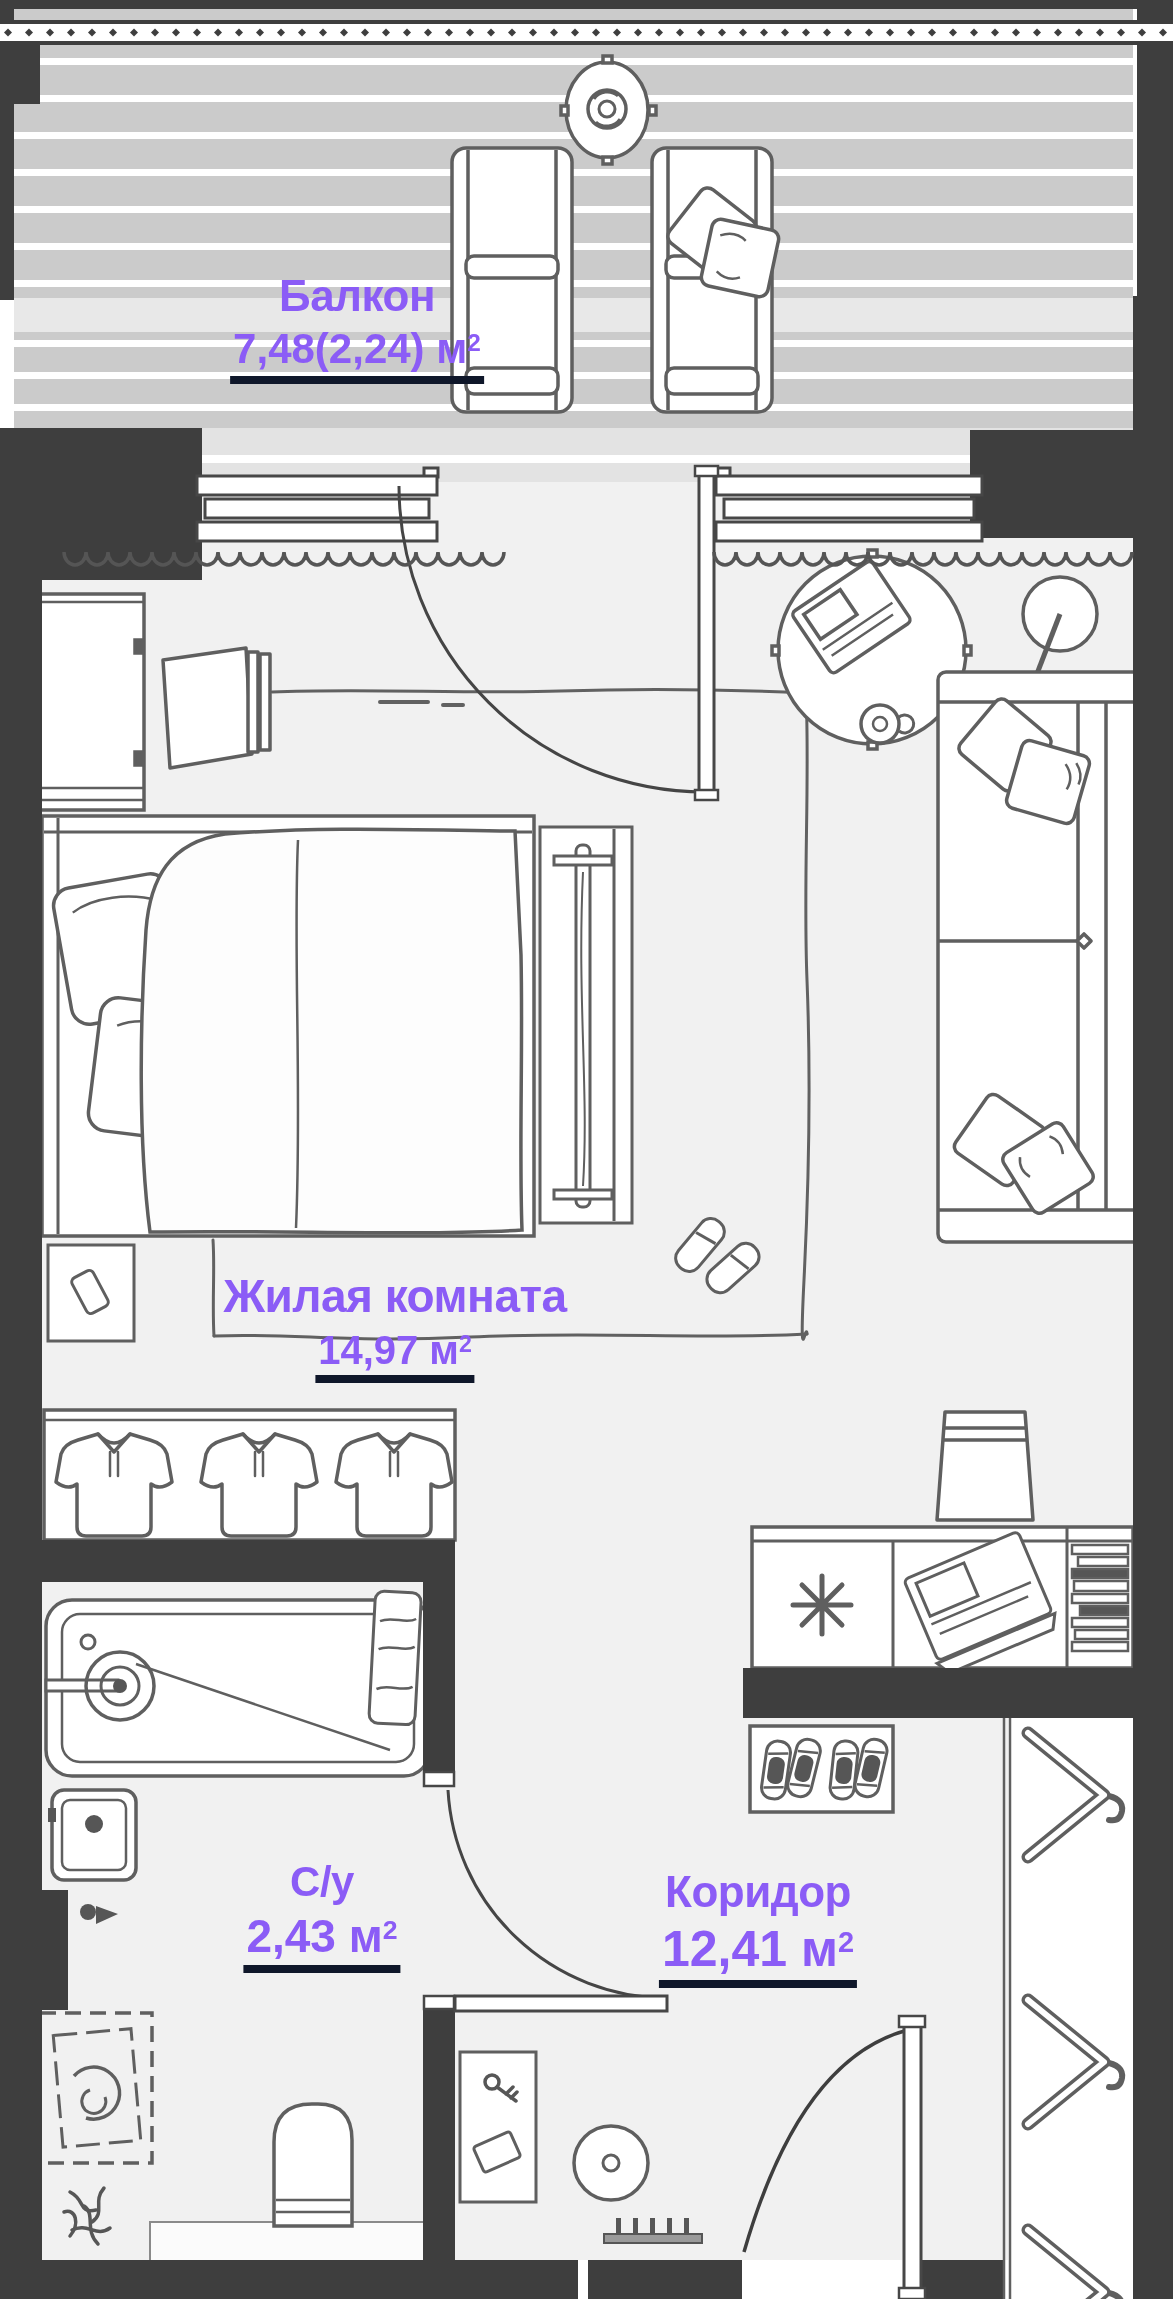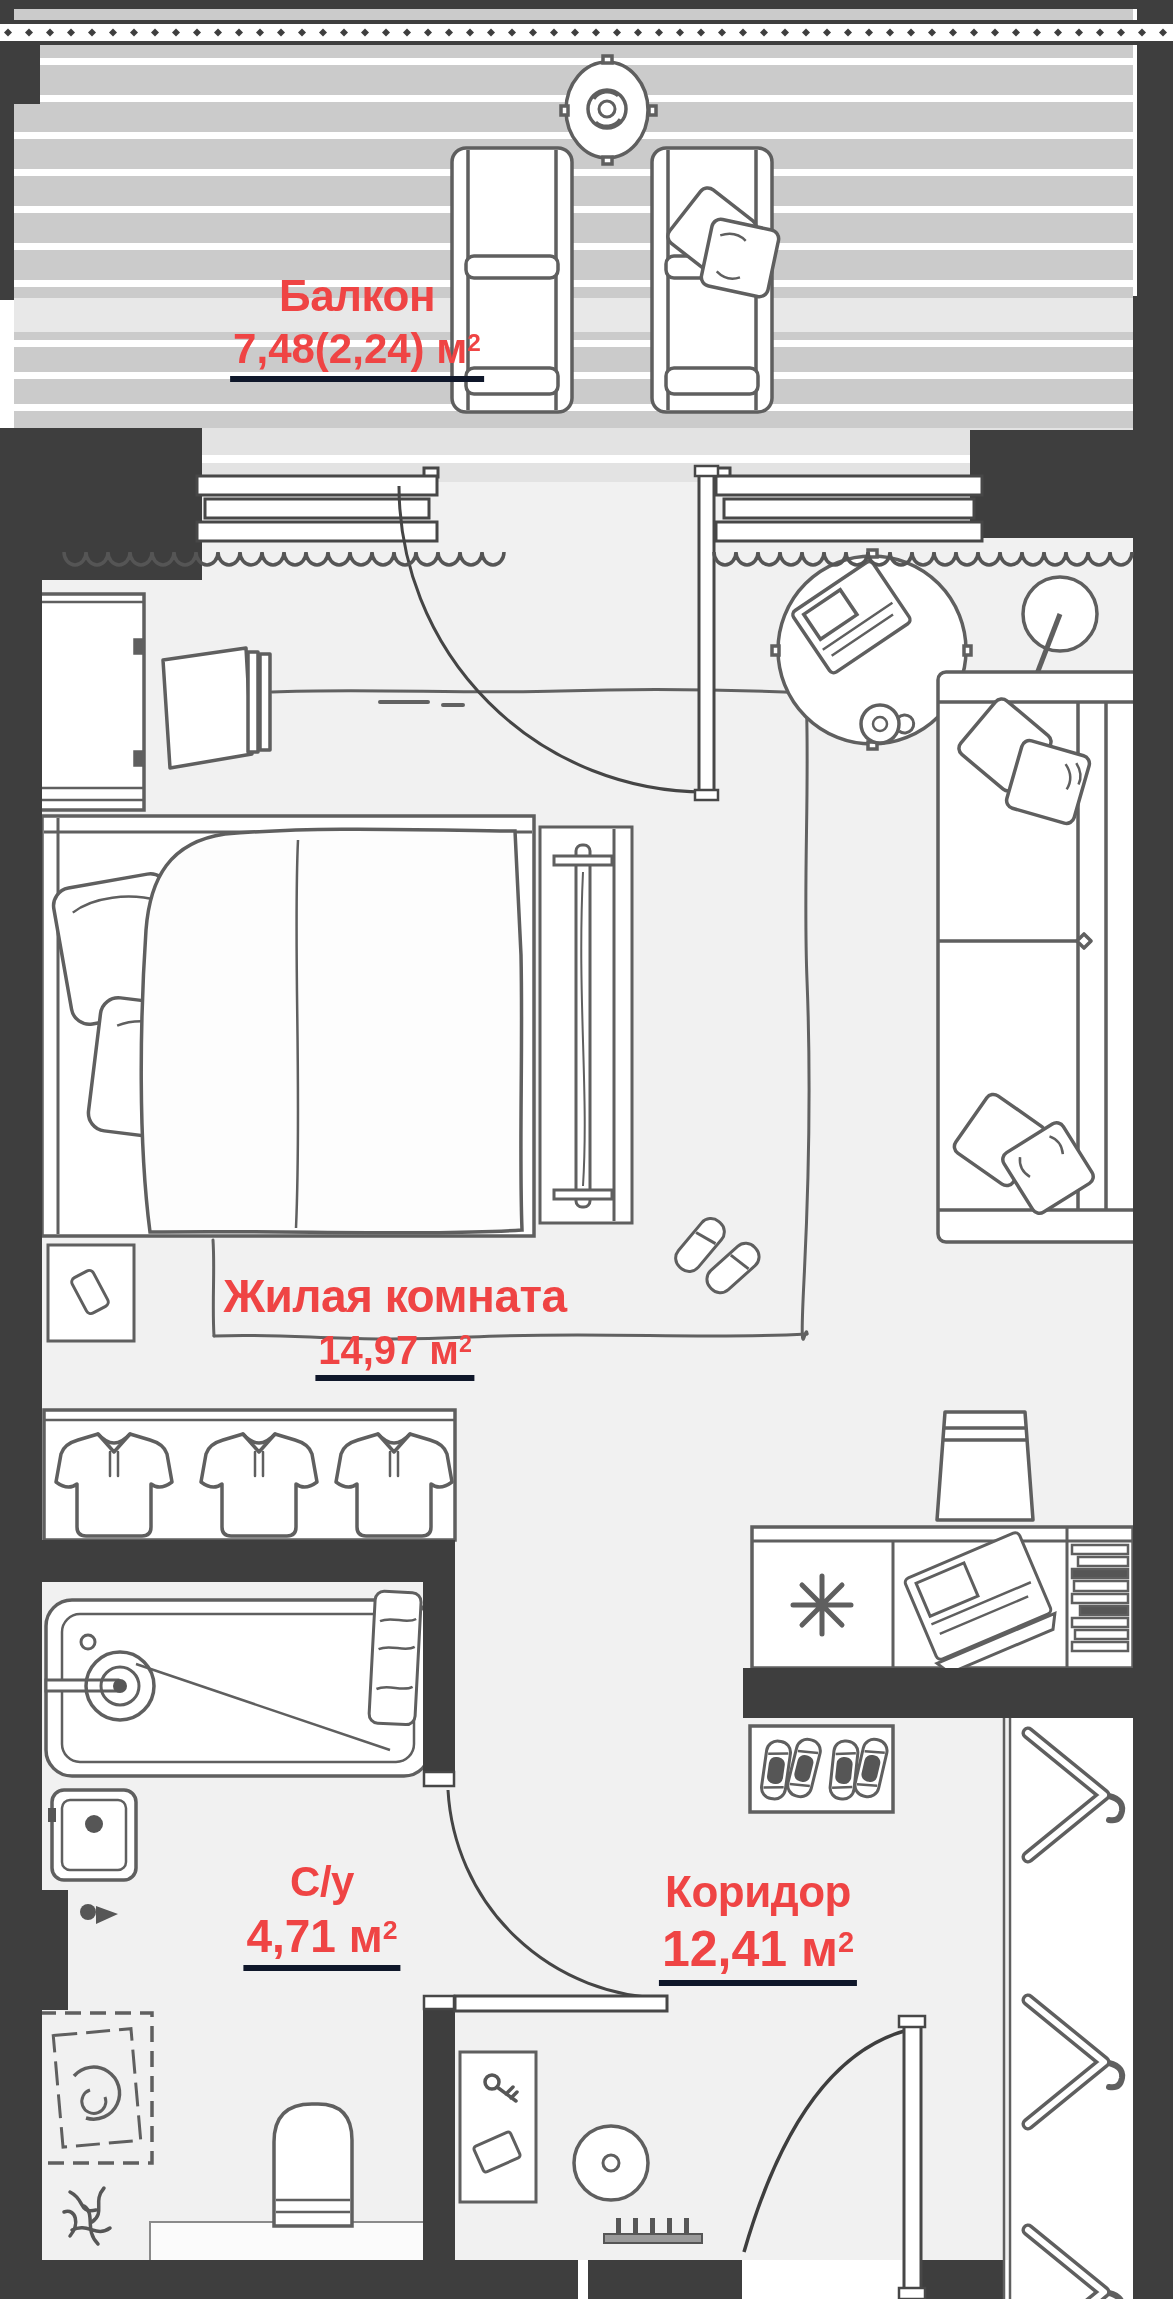--- a/index.html
+++ b/index.html
@@ -1,23 +1,23 @@
 <!DOCTYPE html>
 <html><head>
 <meta charset="utf-8">
 <style>
   html,body{margin:0;padding:0;background:#ffffff;}
   .stage{position:relative;width:1173px;height:2299px;overflow:hidden;
          font-family:"Liberation Sans",sans-serif;background:#fff;}
   .stage svg{position:absolute;left:0;top:0;}
   .room-label{position:absolute;transform:translateX(-50%);text-align:center;
-              color:#ef4444;font-weight:700;line-height:1.1;white-space:nowrap;}
+              color:#8b5cf6;font-weight:700;line-height:1.1;white-space:nowrap;}
   .rl-name{letter-spacing:-.5px;}
   .rl-area{margin-top:6px;}
-  .val{display:inline-block;border-bottom:6px solid #0f172a;padding:0 3px 3px 3px;}
+  .val{display:inline-block;border-bottom:8px solid #0f172a;padding:0 3px 3px 3px;}
   .sup{font-size:.58em;vertical-align:.5em;}
   .lbl-balcony .rl-name{font-size:44px;}  .lbl-balcony .rl-area{font-size:42px;}
   .lbl-living  .rl-name{font-size:46px;margin-top:41px;}  .lbl-living  .rl-area{font-size:40px;}
   .lbl-bath    .rl-name{font-size:42px;margin-top:29px;}  .lbl-bath    .rl-area{font-size:46px;}
   .lbl-corr    .rl-name{font-size:44px;}  .lbl-corr    .rl-area{font-size:50px;}
 </style>
 </head>
 <body>
 
 <div class="stage">
@@ -389,19 +389,19 @@
 <div class="room-label lbl-balcony" style="left:357px;top:272px">
   <div class="rl-name">Балкон</div>
   <div class="rl-area"><span class="val"><span>7,48(2,24) м</span><span class="sup">2</span></span></div>
 </div>
 <div class="room-label lbl-living" style="left:395px;top:1230px">
   <div class="rl-name">Жилая комната</div>
   <div class="rl-area"><span class="val"><span>14,97 м</span><span class="sup">2</span></span></div>
 </div>
 <div class="room-label lbl-bath" style="left:322px;top:1830px">
   <div class="rl-name">С/у</div>
-  <div class="rl-area"><span class="val"><span>4,71 м</span><span class="sup">2</span></span></div>
+  <div class="rl-area"><span class="val"><span>2,43 м</span><span class="sup">2</span></span></div>
 </div>
 <div class="room-label lbl-corr" style="left:758px;top:1868px">
   <div class="rl-name">Коридор</div>
   <div class="rl-area"><span class="val"><span>12,41 м</span><span class="sup">2</span></span></div>
 </div>
 </div>
 
 </body></html>

